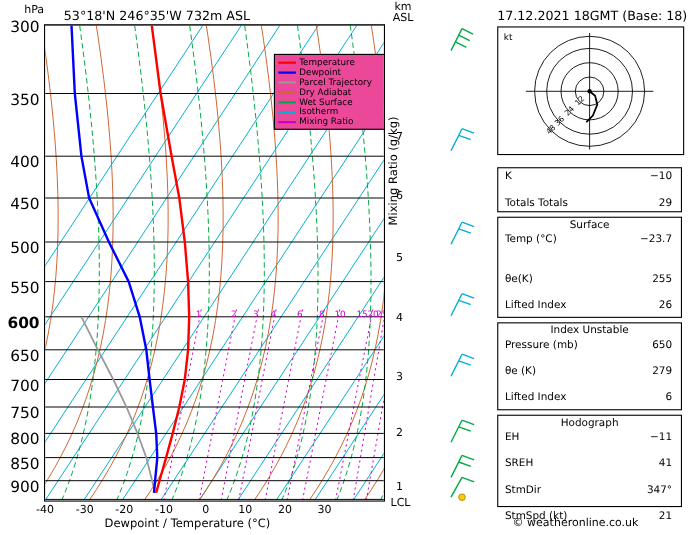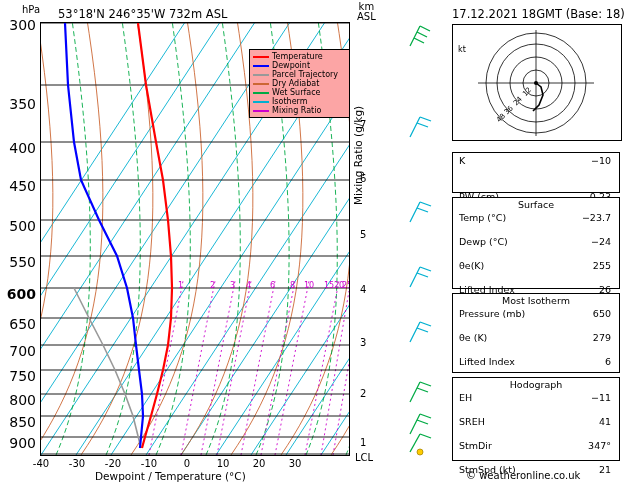--- a/index.html
+++ b/index.html
@@ -18,32 +18,32 @@
   .ylab{position:absolute;right:0;font-size:14px;color:#000;text-align:right;width:36px;}
   .xlab{position:absolute;font-size:10px;color:#000;text-align:center;width:30px;}
 
   #xaxis-title{position:absolute;left:95px;top:470px;font-size:10.5px;color:#000;}
   #mixing-ratio-title{position:absolute;left:352px;top:205px;width:130px;font-size:10.5px;color:#000;
      transform:rotate(-90deg);transform-origin:0 0;}
   .kmtick{position:absolute;font-size:10px;color:#000;left:360px;}
   #lcl-label{position:absolute;left:355px;top:452px;font-size:10px;color:#000;}
 
   
-  #legend{position:absolute;left:208px;top:26px;width:128px;background:#fca5a5;border:1px solid #000;padding:2px 3px;box-sizing:border-box;}
+  #legend{position:absolute;left:208px;top:26px;width:128px;background:#ec4899;border:1px solid #000;padding:2px 3px;box-sizing:border-box;}
   #legend .row{display:flex;align-items:center;height:9px;margin:0;}
   #legend .sw{width:16px;height:0;border-top-width:2px;border-top-style:solid;margin-right:3px;flex:none;}
   #legend .txt{font-size:8px;color:#000;line-height:9px;white-space:nowrap;}
 
   
   #barbs{position:absolute;left:398px;top:22px;width:48px;height:434px;}
 
   
   #date-title{position:absolute;left:452px;top:7px;font-size:11.5px;color:#000;}
   #hodo-box{position:absolute;left:452px;top:24px;width:168px;height:115px;border:1px solid #000;background:#fff;}
-  #hodo-kt{position:absolute;left:5px;top:20px;font-size:8px;color:#000;}
+  #hodo-kt{position:absolute;left:5px;top:4px;font-size:8px;color:#000;}
 
   .infobox{position:absolute;left:452px;width:168px;border:1px solid #000;background:#fff;box-sizing:border-box;}
   .ib-title{text-align:center;font-size:9.5px;color:#000;padding:1px 0 0 0;}
   .ln{position:relative;height:12px;font-size:9.5px;color:#000;}
   .ln .k{position:absolute;left:6px;top:0;}
   .ln .v{position:absolute;right:8px;top:0;text-align:center;}
 
   #footer{position:absolute;left:466px;top:470px;font-size:10px;color:#000;}
 </style>
 </head>
@@ -51,21 +51,21 @@
 
 <div class="root">
 
   <div id="skewt-panel">
 
     <div id="hpa-label">hPa</div>
     <div id="station-title">53°18'N  246°35'W  732m ASL</div>
     <div id="km-label">km<br>ASL</div>
 
     <div class="ylab" style="left:0px;top:17px;">300</div>
-    <div class="ylab" style="left:0px;top:96px;">350</div>
+    <div class="ylab" style="left:0px;top:83px;">350</div>
     <div class="ylab" style="left:0px;top:140px;">400</div>
     <div class="ylab" style="left:0px;top:178px;">450</div>
     <div class="ylab" style="left:0px;top:218px;">500</div>
     <div class="ylab" style="left:0px;top:254px;">550</div>
     <div class="ylab" style="left:0px;top:286px;font-weight:bold;">600</div>
     <div class="ylab" style="left:0px;top:316px;">650</div>
     <div class="ylab" style="left:0px;top:343px;">700</div>
     <div class="ylab" style="left:0px;top:368px;">750</div>
     <div class="ylab" style="left:0px;top:392px;">800</div>
     <div class="ylab" style="left:0px;top:414px;">850</div>
@@ -288,56 +288,56 @@
       <polyline points="83,58 88,62 90,70 86,80 80,86" stroke="#000000" stroke-width="1.6" fill="none"></polyline>
       <circle cx="83" cy="58" r="2" fill="#000000"></circle>
     </svg>
   </div>
 
   <div class="infobox" style="top:152px;height:41px;">
     <div class="ln" style="top:2px;">
       <span class="k">K</span>
       <span class="v">−10</span>
     </div>
+    <div class="ln" style="top:14px;">
+      <span class="k">Totals Totals</span>
+      <span class="v">29</span>
+    </div>
     <div class="ln" style="top:26px;">
       <span class="k">PW (cm)</span>
       <span class="v">0.23</span>
     </div>
   </div>
 
   <div class="infobox" style="top:197px;height:92px;">
     <div class="ib-title">Surface</div>
     <div class="ln" style="top:2px;">
       <span class="k">Temp (°C)</span>
       <span class="v">−23.7</span>
     </div>
-    <div class="ln" style="top:14px;">
-      <span class="k">Dewp (°C)</span>
-      <span class="v">−24</span>
-    </div>
     <div class="ln" style="top:26px;">
       <span class="k">θe(K)</span>
       <span class="v">255</span>
     </div>
     <div class="ln" style="top:38px;">
       <span class="k">Lifted Index</span>
       <span class="v">26</span>
     </div>
     <div class="ln" style="top:50px;">
       <span class="k">CAPE (J)</span>
       <span class="v">0</span>
     </div>
     <div class="ln" style="top:62px;">
       <span class="k">CIN (J)</span>
       <span class="v">0</span>
     </div>
   </div>
 
   <div class="infobox" style="top:293px;height:80px;">
-    <div class="ib-title">Most Isotherm</div>
+    <div class="ib-title">Index Unstable</div>
     <div class="ln" style="top:2px;">
       <span class="k">Pressure (mb)</span>
       <span class="v">650</span>
     </div>
     <div class="ln" style="top:14px;">
       <span class="k">θe (K)</span>
       <span class="v">279</span>
     </div>
     <div class="ln" style="top:26px;">
       <span class="k">Lifted Index</span>

